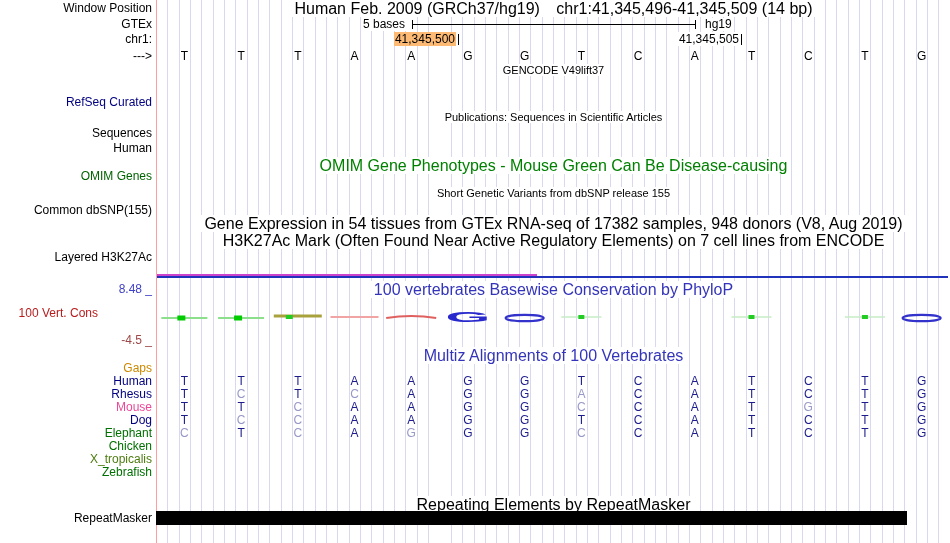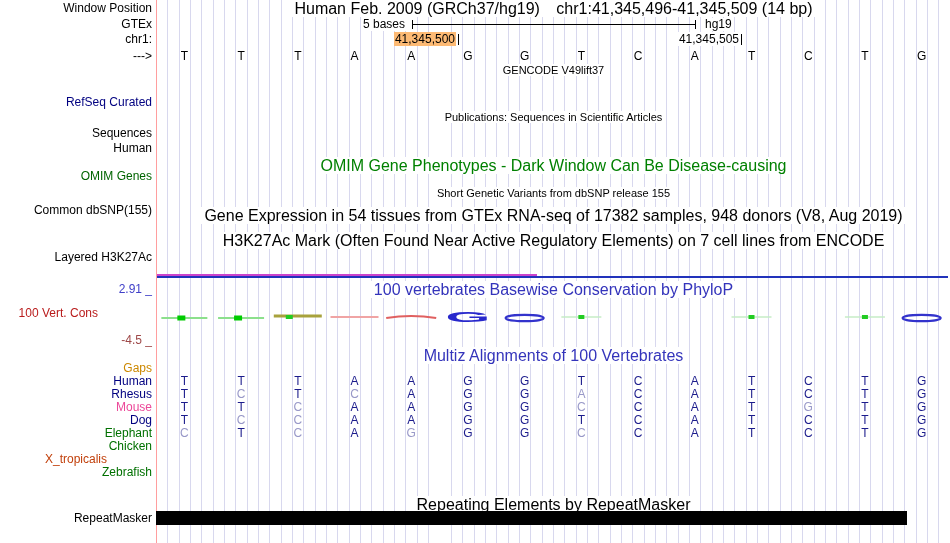--- a/index.html
+++ b/index.html
@@ -66,33 +66,33 @@
       <span>T</span>
       <span>G</span>
     </div>
 
   <div class="ct f13" style="top:64px"><span class="wbg">GENCODE V49lift37</span></div>
   <div class="lbl" style="top: 96px; color: rgb(0, 0, 128);">RefSeq Curated</div>
   <div class="ct f11" style="top:111px"><span class="wbg">Publications: Sequences in Scientific Articles</span></div>
   <div class="lbl" style="top:127px">Sequences</div>
   <div class="lbl" style="top:142px">Human</div>
 
-  <div class="ct" style="top: 159px; color: rgb(0, 128, 0);"><span class="wbg">OMIM Gene Phenotypes - Dark Window Can Be Disease-causing</span></div>
+  <div class="ct" style="top: 159px; color: rgb(0, 128, 0);"><span class="wbg">OMIM Gene Phenotypes - Mouse Green Can Be Disease-causing</span></div>
   <div class="lbl" style="top: 170px; color: rgb(0, 100, 0);">OMIM Genes</div>
   <div class="ct f11" style="top:187px"><span class="wbg">Short Genetic Variants from dbSNP release 155</span></div>
   <div class="lbl" style="top:204px">Common dbSNP(155)</div>
 
-  <div class="ct" style="top:209px"><span class="wbg">Gene Expression in 54 tissues from GTEx RNA-seq of 17382 samples, 948 donors (V8, Aug 2019)</span></div>
+  <div class="ct" style="top:217px"><span class="wbg">Gene Expression in 54 tissues from GTEx RNA-seq of 17382 samples, 948 donors (V8, Aug 2019)</span></div>
   <div class="ct" style="top:234px"><span class="wbg">H3K27Ac Mark (Often Found Near Active Regulatory Elements) on 7 cell lines from ENCODE</span></div>
   <div class="lbl" style="top:251px">Layered H3K27Ac</div>
 
   <div style="position: absolute; left: 157px; top: 276px; width: 791px; height: 2px; background: rgb(34, 51, 187);"></div>
   <div style="position: absolute; left: 157px; top: 274px; width: 380px; height: 2px; background: rgb(204, 68, 204);"></div>
 
-  <div class="lbl" style="top: 283px; color: rgb(64, 64, 200);">2.91 _</div>
+  <div class="lbl" style="top: 283px; color: rgb(64, 64, 200);">8.48 _</div>
   <div class="ct" style="top: 283px; color: rgb(52, 52, 187);"><span class="wbg">100 vertebrates Basewise Conservation by PhyloP</span></div>
   <div class="lbl" style="top: 307px; width: 98px; color: #b91c1c;">100 Vert. Cons</div>
   <svg id="cons-svg" style="position:absolute;left:156px;top:306px" width="794" height="26" viewBox="0 0 794 26">
       <line x1="5.357142857142858" y1="12" x2="51.35714285714286" y2="12" stroke="#8ce08c" stroke-width="2"></line>
       <rect x="21.357142857142858" y="9.5" width="8" height="5" fill="#00cc00"></rect>
       <line x1="62.07142857142857" y1="12" x2="108.07142857142857" y2="12" stroke="#8ce08c" stroke-width="2"></line>
       <rect x="78.07142857142857" y="9.5" width="8" height="5" fill="#00cc00"></rect>
       <line x1="117.78571428571428" y1="10" x2="165.78571428571428" y2="10" stroke="#a8a23c" stroke-width="3"></line>
       <rect x="129.78571428571428" y="9" width="7" height="4" fill="#22cc22"></rect>
       <line x1="174.5" y1="11" x2="222.5" y2="11" stroke="#f0a4a4" stroke-width="2"></line>
@@ -208,21 +208,21 @@
           <span style="color: rgb(28, 28, 140);">C</span>
           <span style="color: rgb(28, 28, 140);">T</span>
           <span style="color: rgb(28, 28, 140);">G</span>
         </span>
       </div>
       <div class="alnrow" style="top: 440px;">
         <span class="name" style="color: rgb(0, 112, 0);">Chicken</span>
         <span class="cells"></span>
       </div>
       <div class="alnrow" style="top: 453px;">
-        <span class="name" style="color: #c2410c; text-align: center;">X_tropicalis</span>
+        <span class="name" style="color: #4d7c0f;">X_tropicalis</span>
         <span class="cells"></span>
       </div>
       <div class="alnrow" style="top: 466px;">
         <span class="name" style="color: rgb(0, 112, 0);">Zebrafish</span>
         <span class="cells"></span>
       </div>
     </div>
 
   <div class="ct" style="top:498px"><span class="wbg">Repeating Elements by RepeatMasker</span></div>
   <div class="lbl" style="top:512px">RepeatMasker</div>

